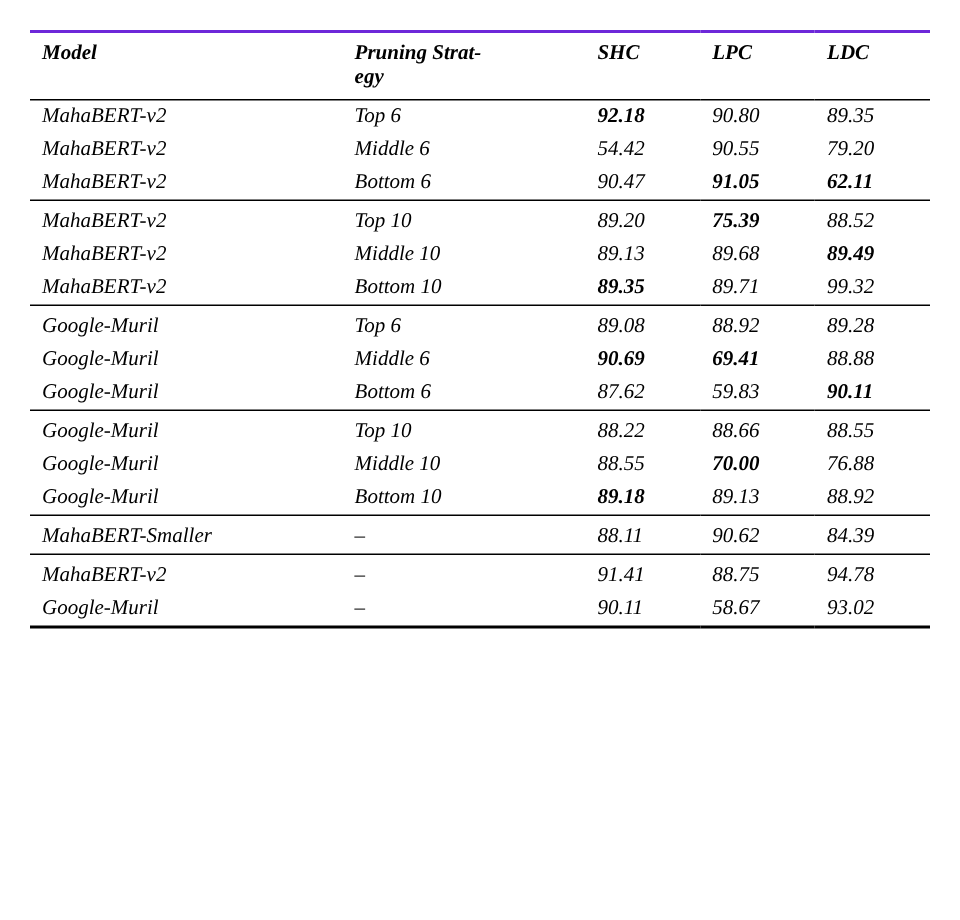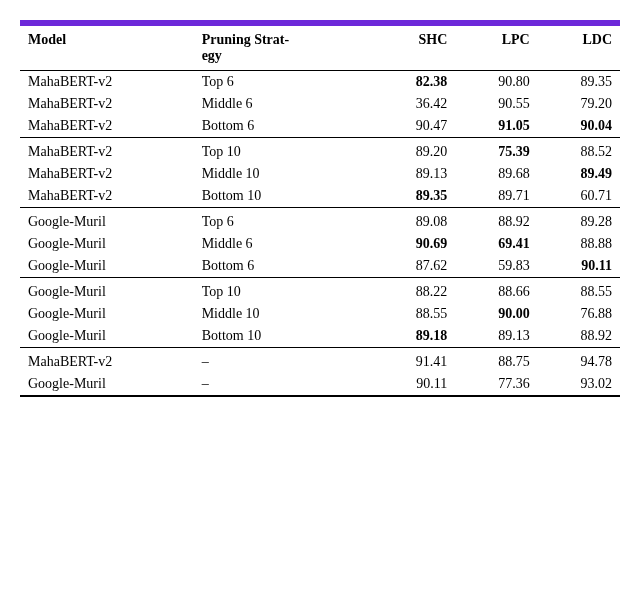--- a/index.html
+++ b/index.html
@@ -21,37 +21,37 @@
       min-height: 613px;
     }
 
     .table-container {
       width: 600px;
     }
 
     table {
       width: 100%;
       border-collapse: collapse;
-      border-top: 6px solid #6d28d9;
+      border-top: 2px solid #6d28d9;
       border-bottom: 2px solid #000;
+      font-style: italic;
     }
 
     thead tr {
       border-bottom: 1px solid #000;
     }
 
     th {
       font-weight: bold;
       text-align: left;
       padding: 6px 8px;
       vertical-align: top;
     }
 
     th.num-col, td.num-col {
-      text-align: right;
     }
 
     td {
       padding: 3px 8px;
       vertical-align: middle;
     }
 
     .bold {
       font-weight: bold;
     }
@@ -72,58 +72,58 @@
         <th>Pruning Strat-<br>egy</th>
         <th class="num-col">SHC</th>
         <th class="num-col">LPC</th>
         <th class="num-col">LDC</th>
       </tr>
     </thead>
     <tbody id="table-body">
     <tr>
           <td>MahaBERT-v2</td>
           <td>Top 6</td>
-          <td class="num-col bold">82.38</td>
+          <td class="num-col bold">92.18</td>
           <td class="num-col">90.80</td>
           <td class="num-col">89.35</td>
         </tr>
         <tr>
           <td>MahaBERT-v2</td>
           <td>Middle 6</td>
-          <td class="num-col">36.42</td>
+          <td class="num-col">54.42</td>
           <td class="num-col">90.55</td>
           <td class="num-col">79.20</td>
         </tr>
         <tr>
           <td>MahaBERT-v2</td>
           <td>Bottom 6</td>
           <td class="num-col">90.47</td>
           <td class="num-col bold">91.05</td>
-          <td class="num-col bold">90.04</td>
+          <td class="num-col bold">62.11</td>
         </tr>
         <tr class="section-divider">
           <td>MahaBERT-v2</td>
           <td>Top 10</td>
           <td class="num-col">89.20</td>
           <td class="num-col bold">75.39</td>
           <td class="num-col">88.52</td>
         </tr>
         <tr>
           <td>MahaBERT-v2</td>
           <td>Middle 10</td>
           <td class="num-col">89.13</td>
           <td class="num-col">89.68</td>
           <td class="num-col bold">89.49</td>
         </tr>
         <tr>
           <td>MahaBERT-v2</td>
           <td>Bottom 10</td>
           <td class="num-col bold">89.35</td>
           <td class="num-col">89.71</td>
-          <td class="num-col">60.71</td>
+          <td class="num-col">99.32</td>
         </tr>
         <tr class="section-divider">
           <td>Google-Muril</td>
           <td>Top 6</td>
           <td class="num-col">89.08</td>
           <td class="num-col">88.92</td>
           <td class="num-col">89.28</td>
         </tr>
         <tr>
           <td>Google-Muril</td>
@@ -143,39 +143,46 @@
           <td>Google-Muril</td>
           <td>Top 10</td>
           <td class="num-col">88.22</td>
           <td class="num-col">88.66</td>
           <td class="num-col">88.55</td>
         </tr>
         <tr>
           <td>Google-Muril</td>
           <td>Middle 10</td>
           <td class="num-col">88.55</td>
-          <td class="num-col bold">90.00</td>
+          <td class="num-col bold">70.00</td>
           <td class="num-col">76.88</td>
         </tr>
         <tr>
           <td>Google-Muril</td>
           <td>Bottom 10</td>
           <td class="num-col bold">89.18</td>
           <td class="num-col">89.13</td>
           <td class="num-col">88.92</td>
+        </tr>
+        <tr class="section-divider">
+          <td>MahaBERT-Smaller</td>
+          <td>–</td>
+          <td class="num-col">88.11</td>
+          <td class="num-col">90.62</td>
+          <td class="num-col">84.39</td>
         </tr>
         <tr class="section-divider">
           <td>MahaBERT-v2</td>
           <td>–</td>
           <td class="num-col">91.41</td>
           <td class="num-col">88.75</td>
           <td class="num-col">94.78</td>
         </tr>
         <tr>
           <td>Google-Muril</td>
           <td>–</td>
           <td class="num-col">90.11</td>
-          <td class="num-col">77.36</td>
+          <td class="num-col">58.67</td>
           <td class="num-col">93.02</td>
         </tr>
       </tbody>
   </table>
 </div>
 
 </body></html>

